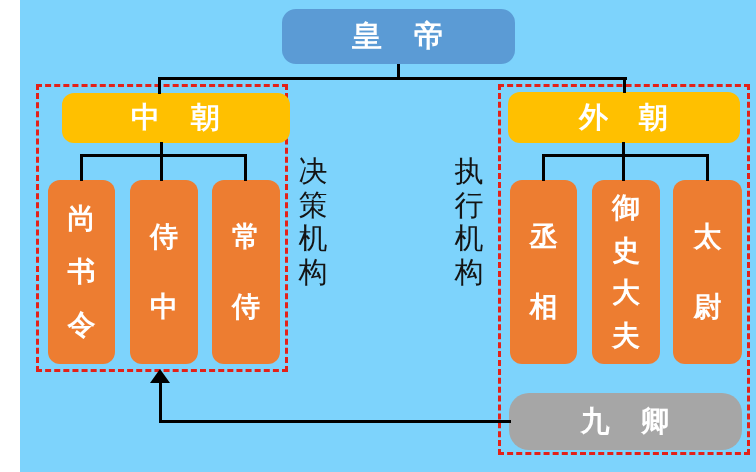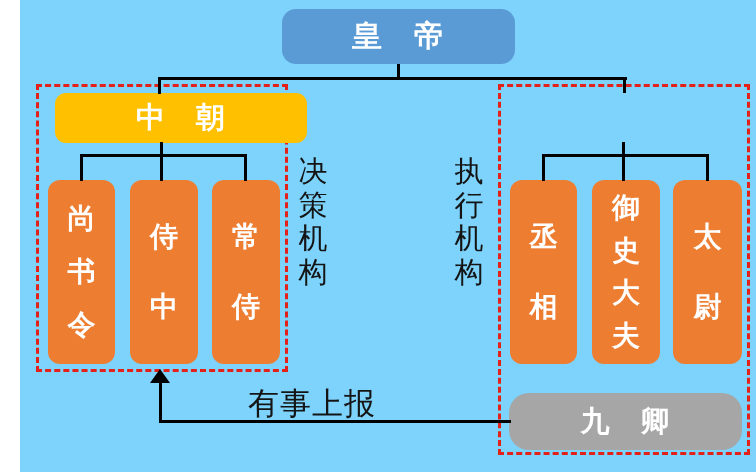--- a/index.html
+++ b/index.html
@@ -33,21 +33,21 @@
     position: absolute;
     display: flex; align-items: center; justify-content: center;
     color: #ffffff; font-weight: bold; z-index: 4;
     letter-spacing: 1px;
   }
   .emperor {
     left: 262px; top: 9px; width: 233px; height: 55px;
     background: #5b9bd5; border-radius: 14px; font-size: 30px;
   }
   .header-gold { background: #ffc000; border-radius: 12px; font-size: 29px; }
-  .hdr-left  { left: 16px; top: 6px; width: 252px; height: 50px; border-radius: 11px; }
+  .hdr-left  { left: 23px; top: 6px; width: 228px; height: 50px; }
   .hdr-right { left: 7px; top: 5px; width: 232px; height: 51px; }
   .gray-box {
     left: 8px; top: 306px; width: 233px; height: 57px;
     background: #a6a6a6; border-radius: 20px; font-size: 29px;
   }
   .member {
     position: absolute; top: 93px; height: 184px;
     background: #ed7d31; border-radius: 12px;
     display: flex; flex-direction: column;
     justify-content: space-evenly; align-items: center;
@@ -114,20 +114,21 @@
         <span>侍</span>
         <span>中</span>
       </div>
     <div class="member char-stack m3l">
         <span>常</span>
         <span>侍</span>
       </div>
   </div>
 
   <div class="group group-right">
+    <div class="hbox header-gold hdr-right">外　朝</div>
     <div class="member char-stack m1">
         <span>丞</span>
         <span>相</span>
       </div>
     <div class="member char-stack m2">
         <span>御</span>
         <span>史</span>
         <span>大</span>
         <span>夫</span>
       </div>
@@ -144,15 +145,14 @@
       <span>机</span>
       <span>构</span>
     </div>
   <div class="role-label char-stack role-right">
       <span>执</span>
       <span>行</span>
       <span>机</span>
       <span>构</span>
     </div>
 
-  <div class="arrow-label">有事上报</div>
 
 </div>
 
 </body></html>

